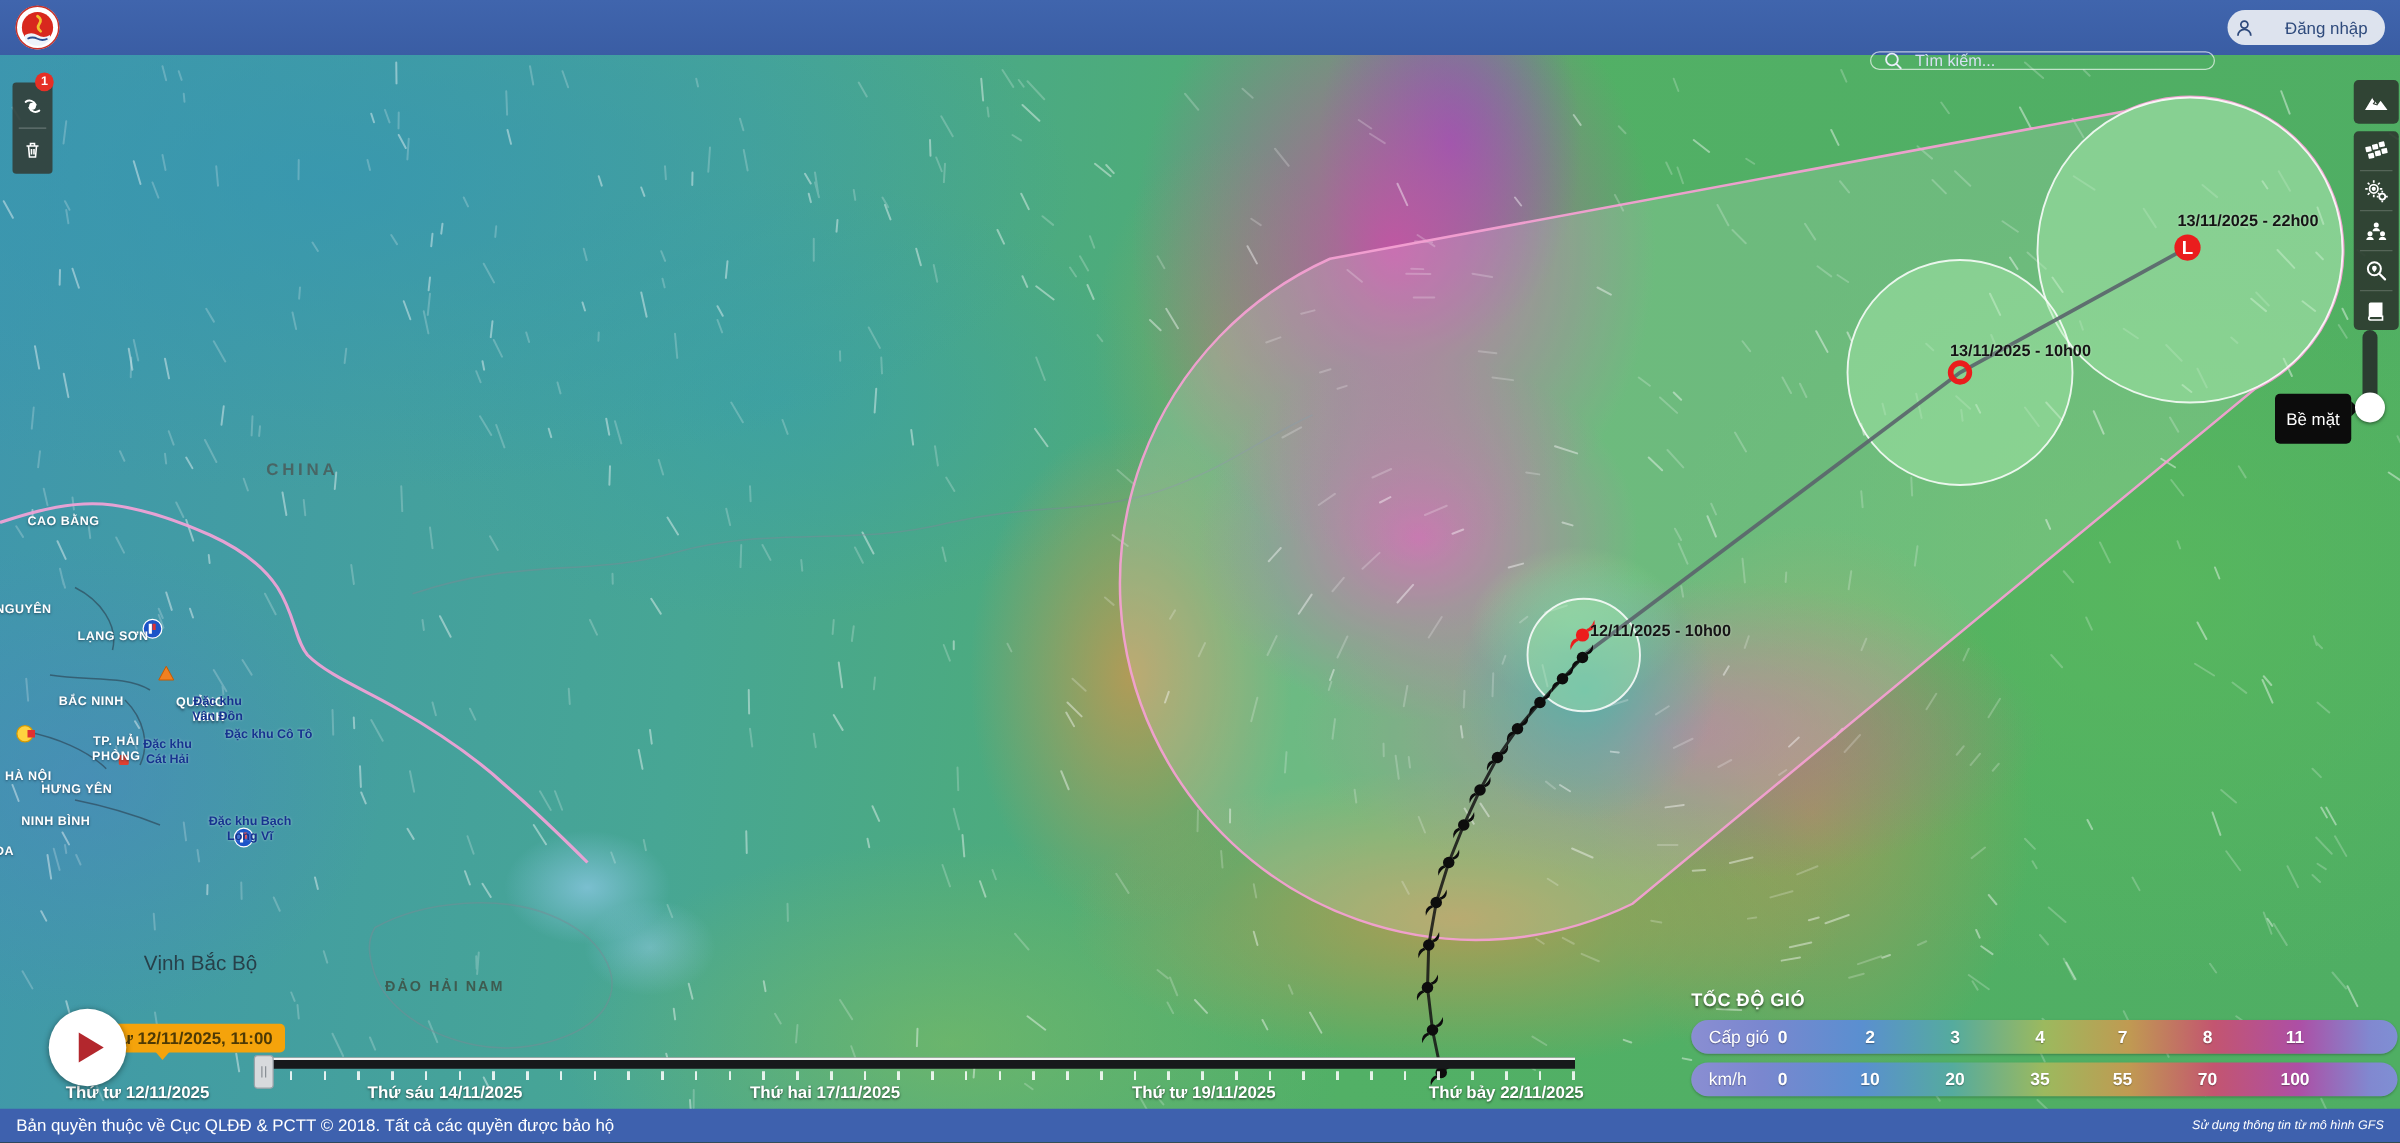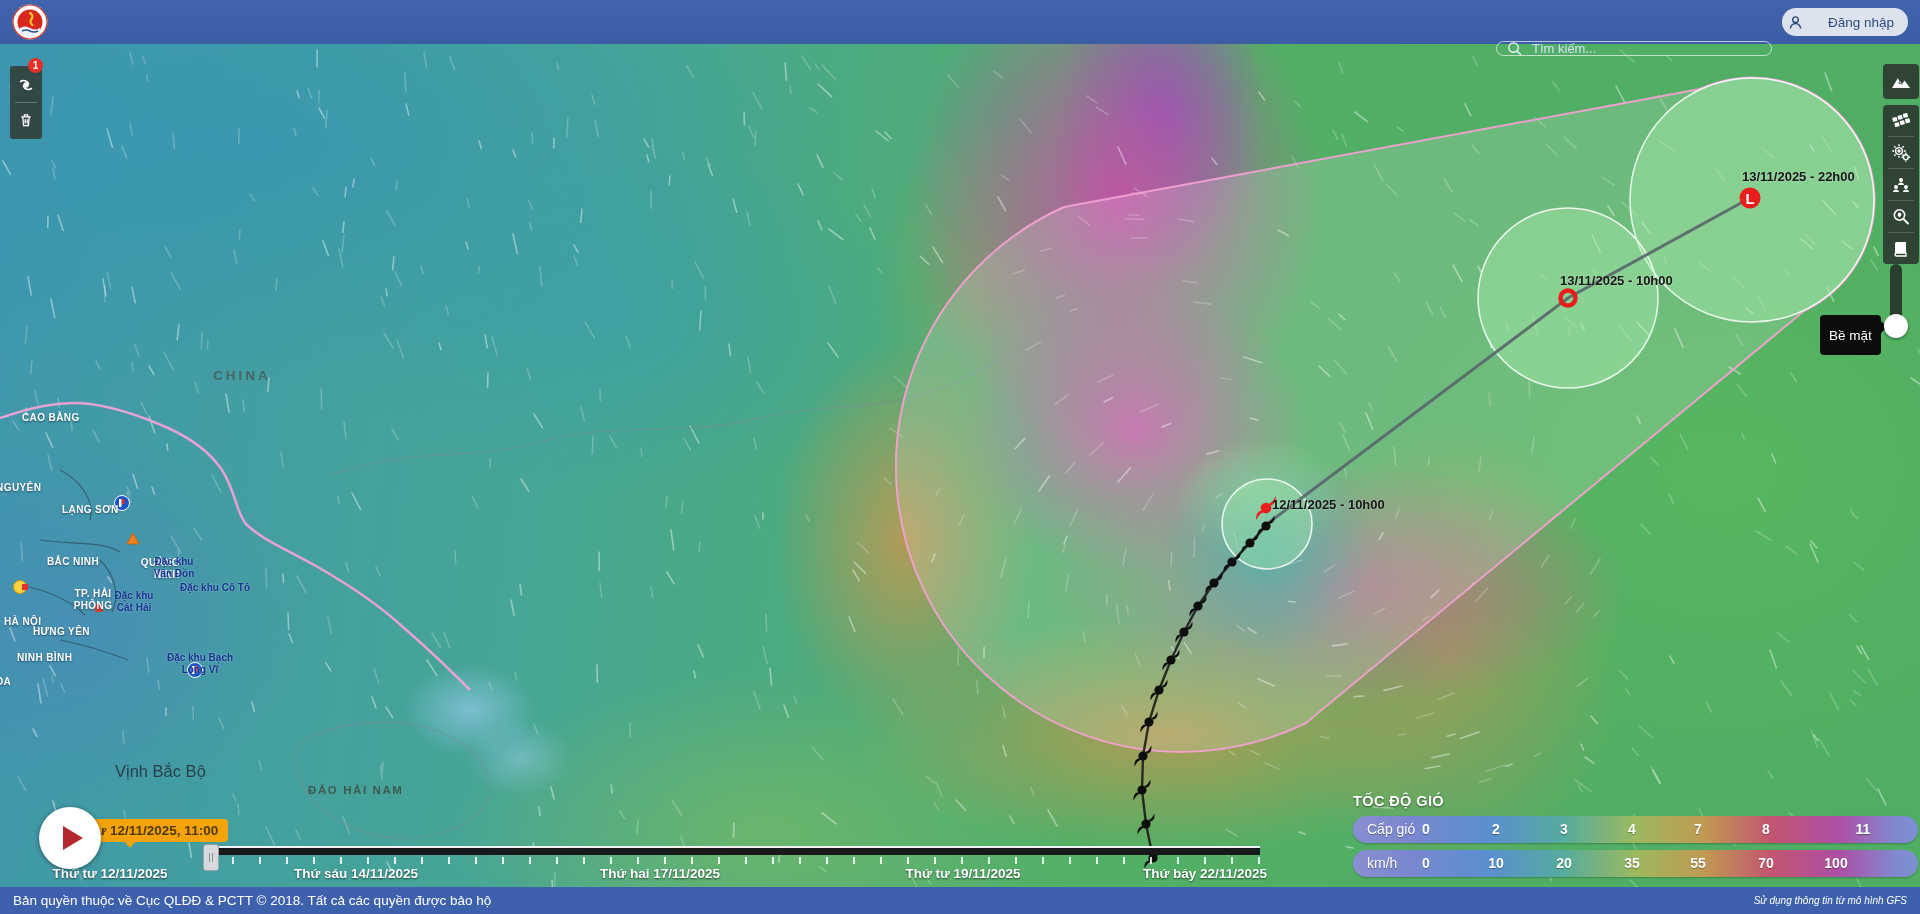--- a/index.html
+++ b/index.html
@@ -281,21 +281,21 @@
   <div class="legend">
     <div class="legend-title">TỐC ĐỘ GIÓ</div>
     <div class="legend-bar">
       <span class="lg-lab">Cấp gió</span>
       <span class="lg-v" style="left:73px;">0</span>
       <span class="lg-v" style="left:143px;">2</span>
       <span class="lg-v" style="left:211px;">3</span>
       <span class="lg-v" style="left:279px;">4</span>
       <span class="lg-v" style="left:345px;">7</span>
       <span class="lg-v" style="left:413px;">8</span>
-      <span class="lg-v" style="left:483px;margin-left:27px;">11</span>
+      <span class="lg-v" style="left:483px;">11</span>
     </div>
     <div class="legend-bar">
       <span class="lg-lab">km/h</span>
       <span class="lg-v" style="left:73px;">0</span>
       <span class="lg-v" style="left:143px;">10</span>
       <span class="lg-v" style="left:211px;">20</span>
       <span class="lg-v" style="left:279px;">35</span>
       <span class="lg-v" style="left:345px;">55</span>
       <span class="lg-v" style="left:413px;">70</span>
       <span class="lg-v" style="left:483px;">100</span>

